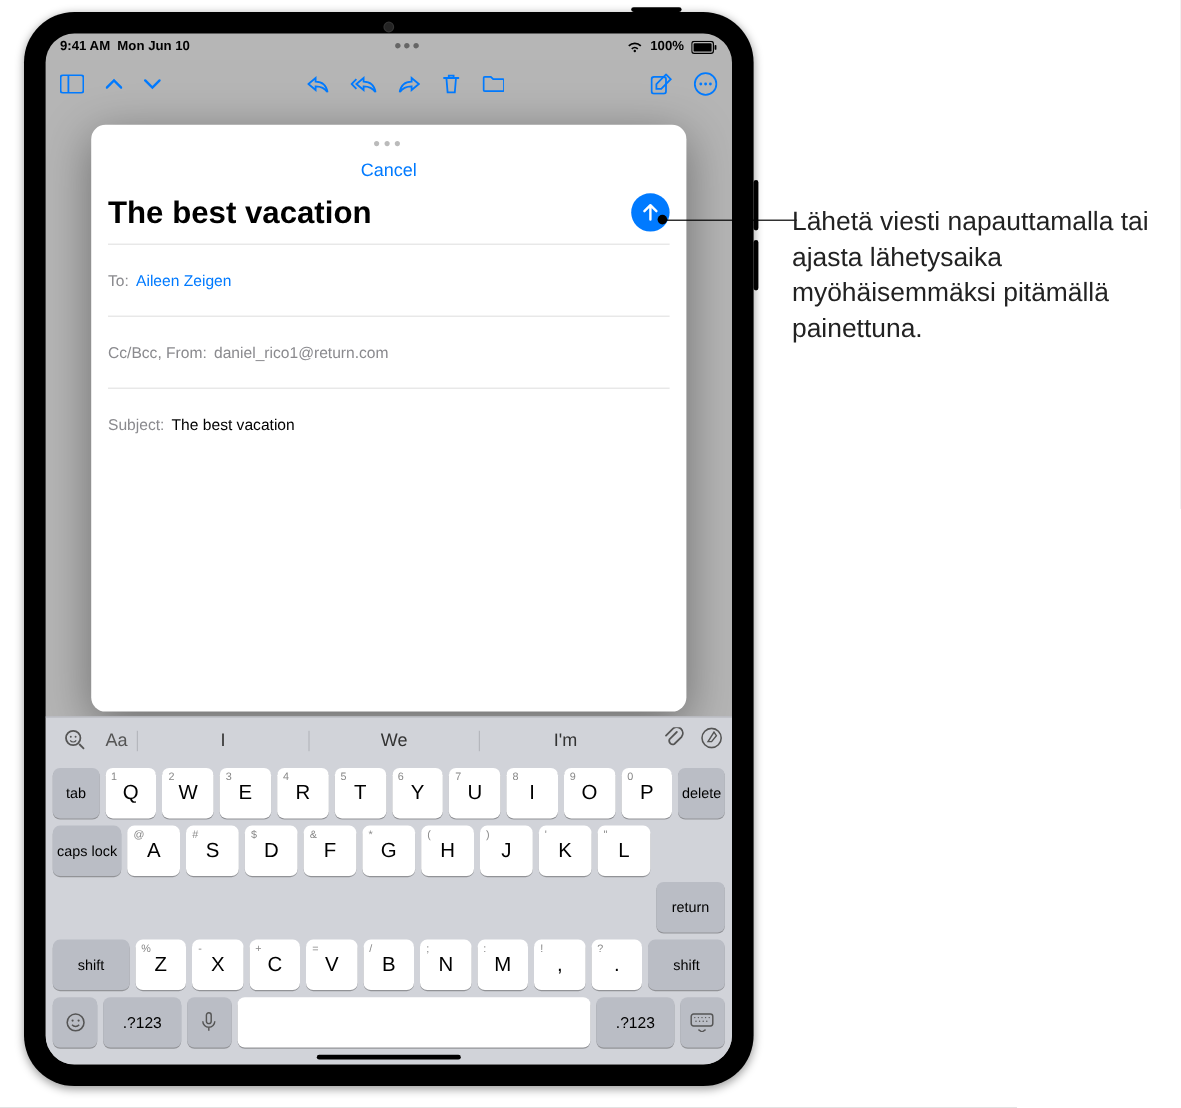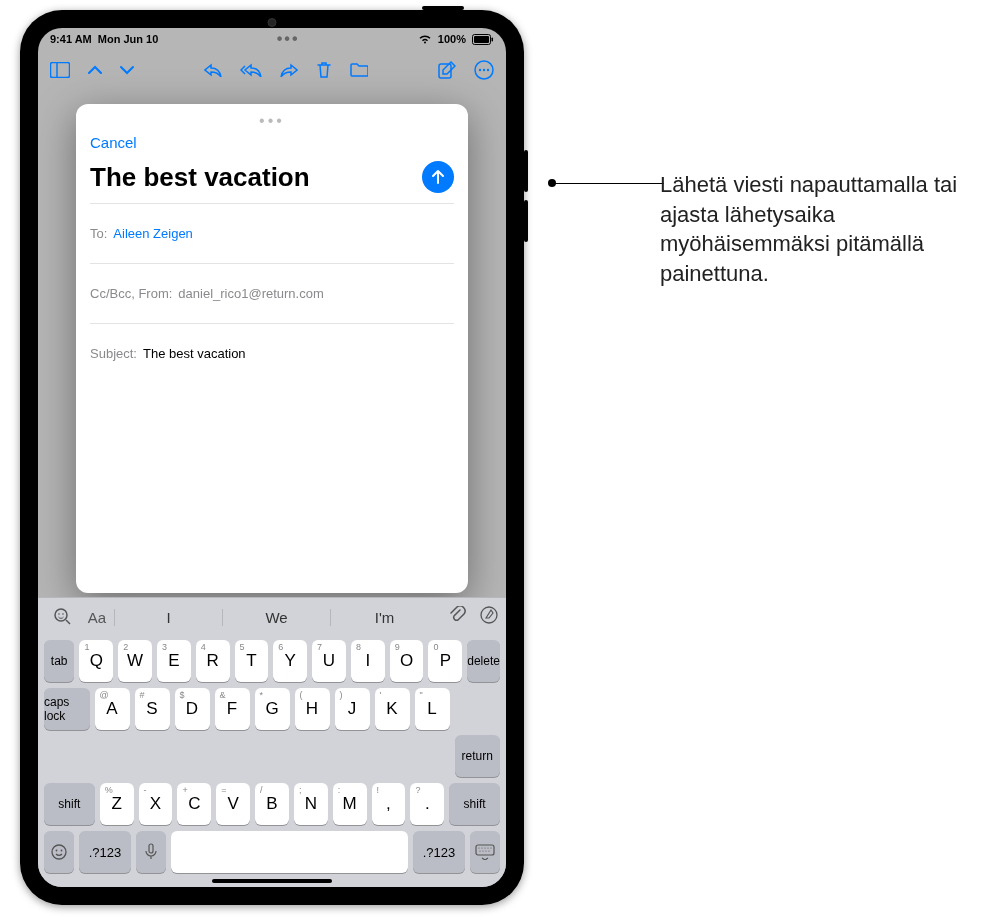--- a/index.html
+++ b/index.html
@@ -7,21 +7,21 @@
     font-family: -apple-system, "Helvetica Neue", Arial, sans-serif;
     background: #fff;
     width: 984px;
     height: 923px;
     position: relative;
   }
   .stage {
     position: absolute;
     left: 20px;
     top: 10px;
-    width: 504px;
+    width: 608px;
     height: 895px;
   }
   .ipad-frame {
     width: 100%;
     height: 100%;
     background: #000;
     border-radius: 42px;
     padding: 18px;
     position: relative;
     box-shadow: 0 2px 8px rgba(0,0,0,0.4);
@@ -86,21 +86,21 @@
     bottom: 294px;
     background: #fff;
     border-radius: 12px;
     box-shadow: 0 10px 40px rgba(0,0,0,0.4);
     display: flex;
     flex-direction: column;
     padding: 8px 14px 12px;
   }
   .sheet-top {
     display: flex;
-    justify-content: flex-start;
+    justify-content: center;
     align-items: center;
     padding: 4px 0 10px;
   }
   .cancel { color: #007aff; font-size: 15px; }
   .grabber { color:#bbb; font-size: 16px; letter-spacing:3px; align-self:flex-start;}
   .title-row {
     display: flex;
     justify-content: space-between;
     align-items: center;
     padding-bottom: 10px;

